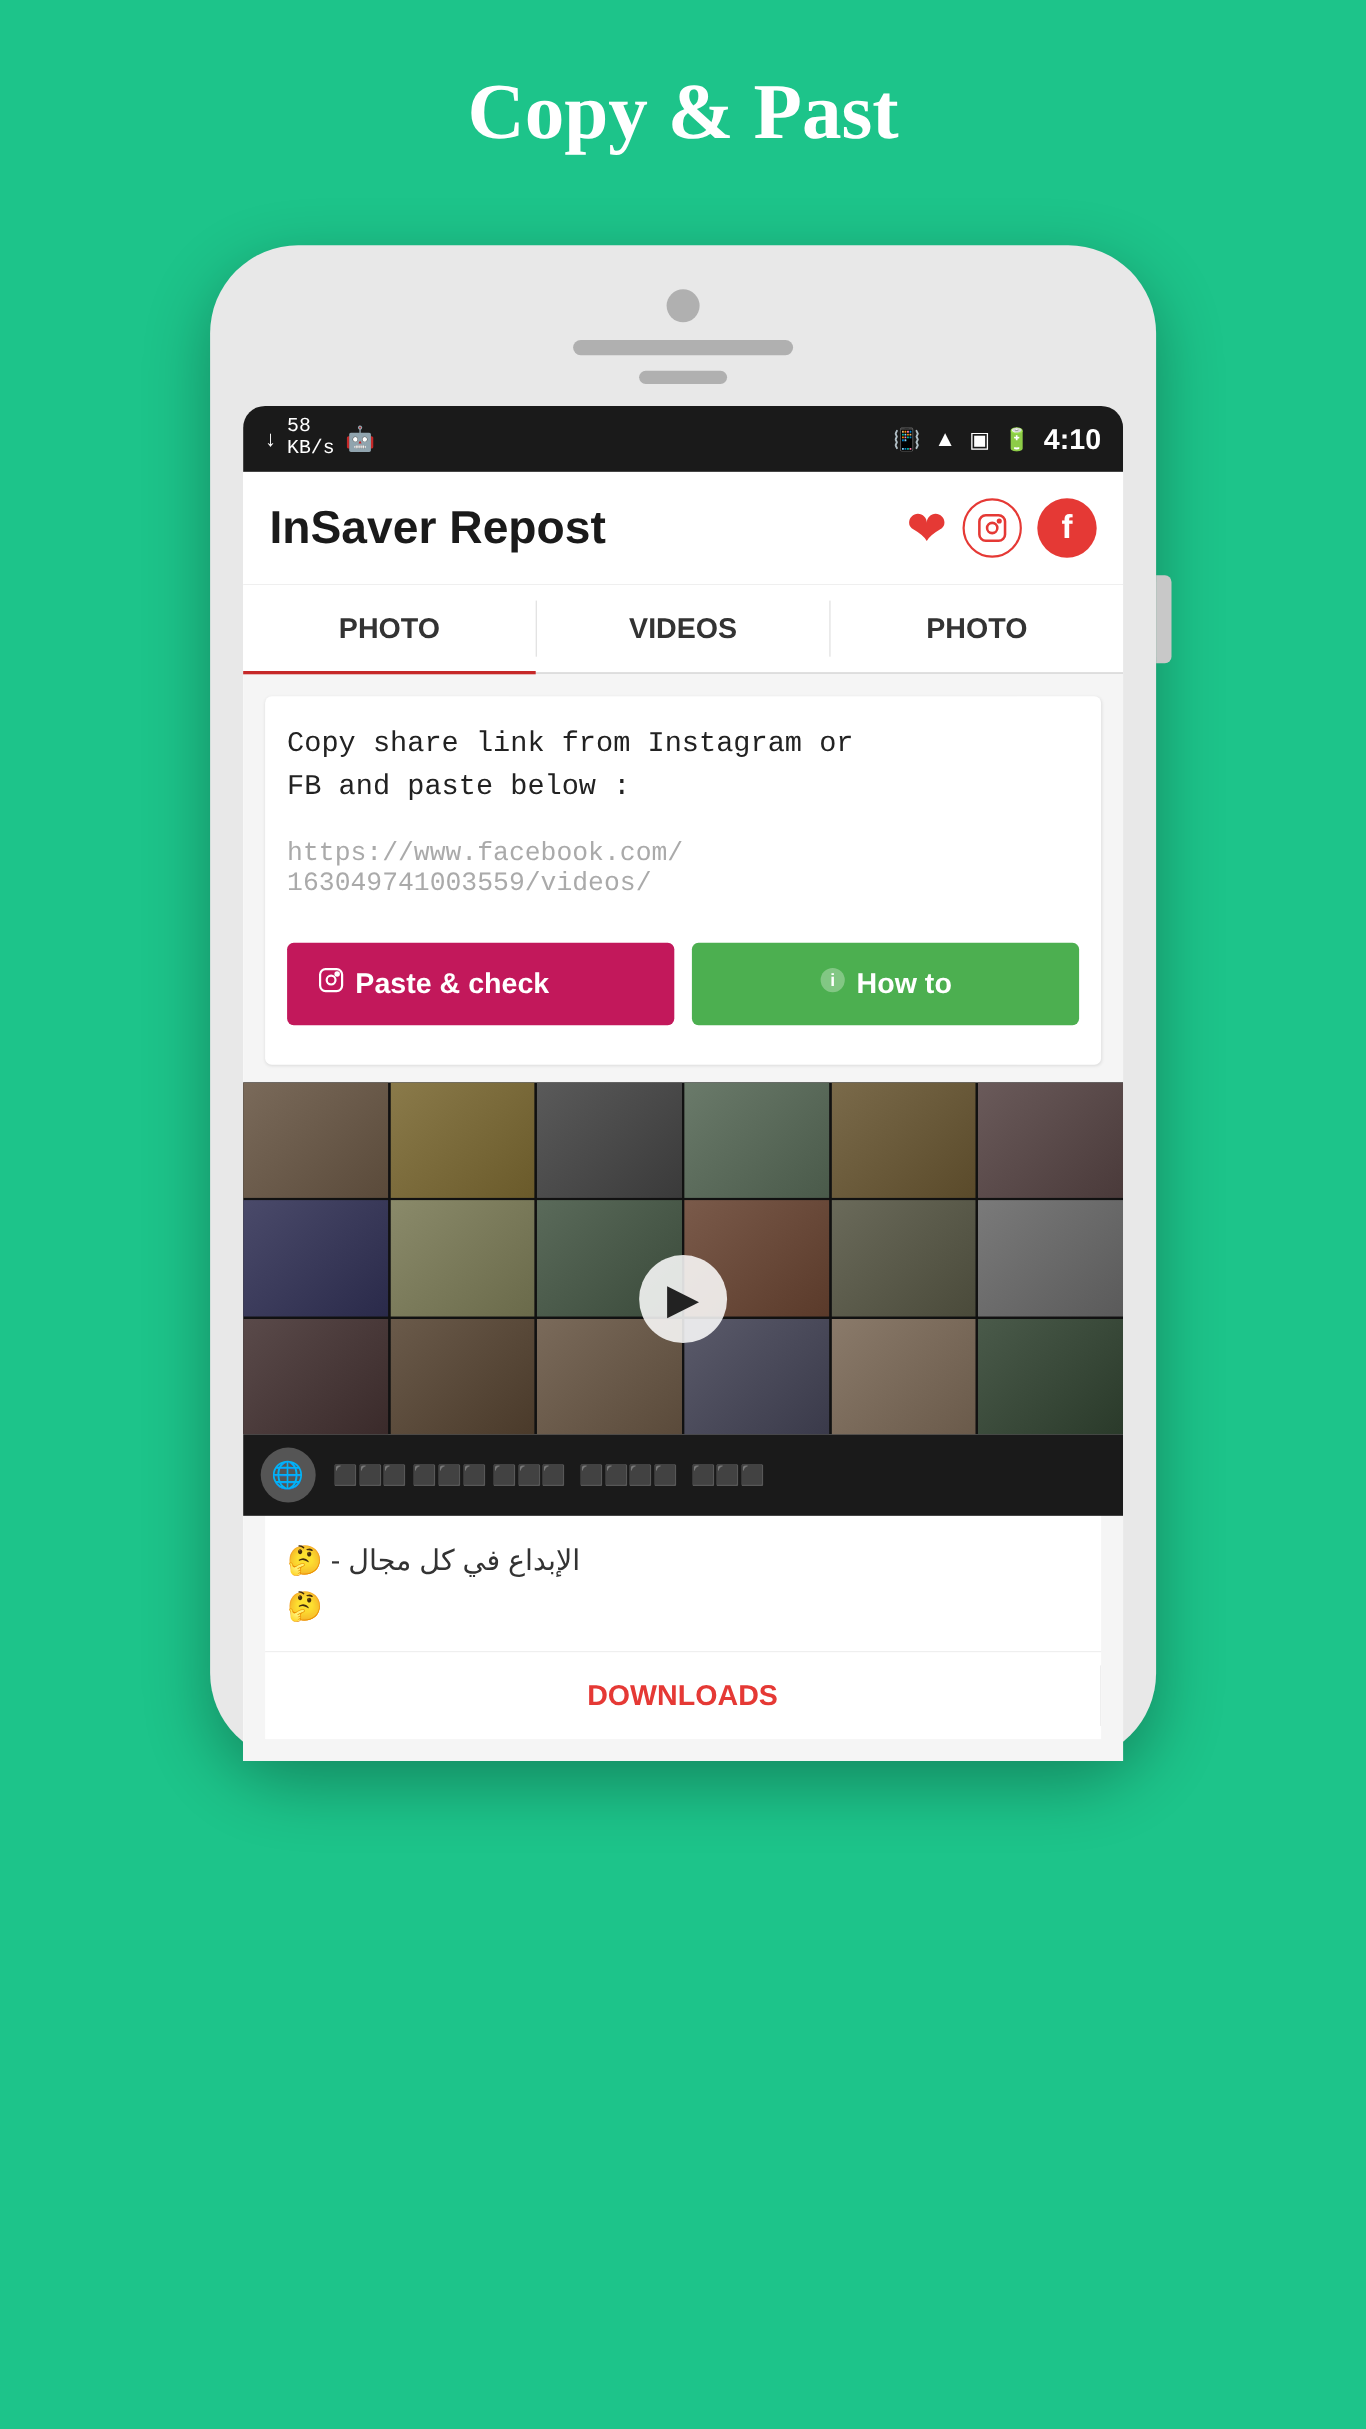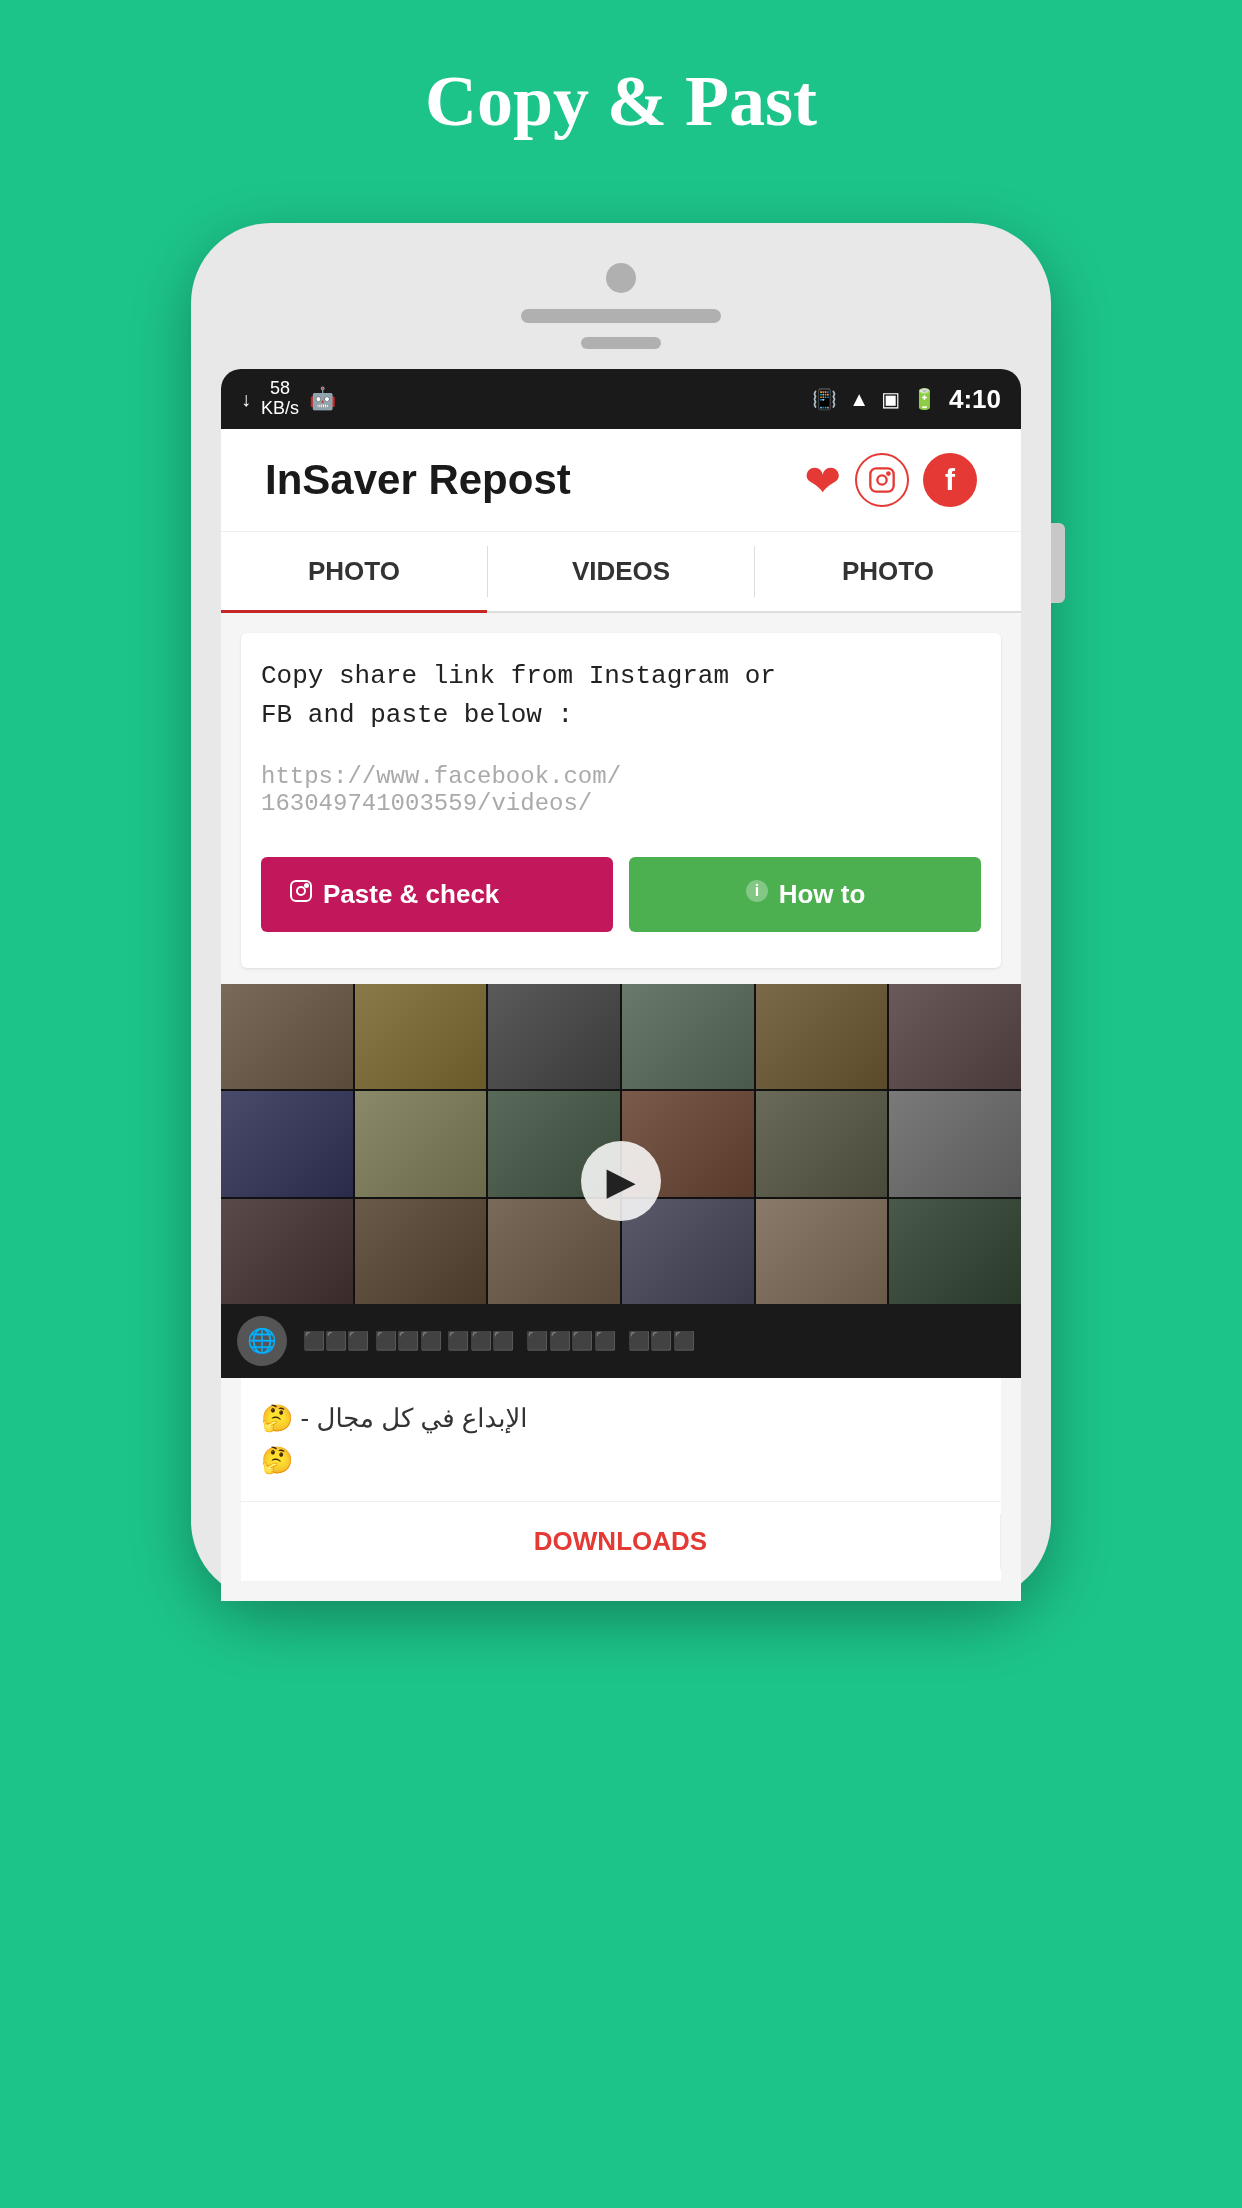--- a/index.html
+++ b/index.html
@@ -109,21 +109,21 @@
       gap: 10px;
     }
 
     .status-download-icon {
       font-size: 20px;
     }
 
     .status-kb {
       font-size: 18px;
       line-height: 1.1;
-      text-align: center;
+      font-family: Liberation Mono, monospace;
     }
 
     .status-android-icon {
       font-size: 22px;
     }
 
     .status-right {
       display: flex;
       align-items: center;
       gap: 12px;
@@ -131,21 +131,21 @@
     }
 
     .status-time {
       font-size: 26px;
       font-weight: bold;
     }
 
     
     .app-header {
       background: white;
-      padding: 24px 44px;
+      padding: 24px 24px;
       display: flex;
       align-items: center;
       justify-content: space-between;
       border-bottom: 1px solid #eee;
     }
 
     .app-title {
       font-size: 42px;
       font-weight: bold;
       color: #1a1a1a;

